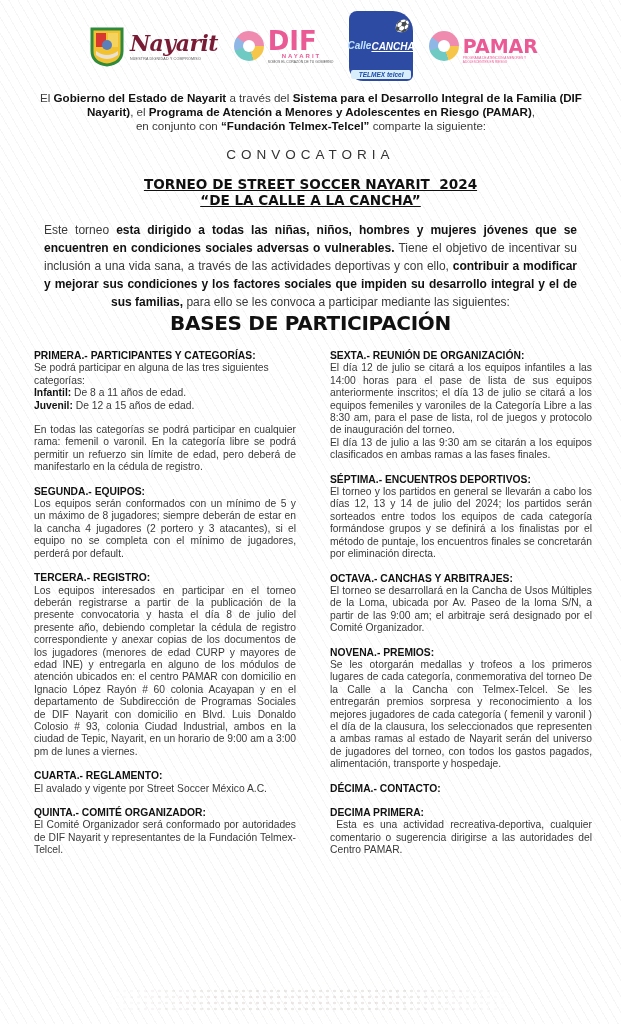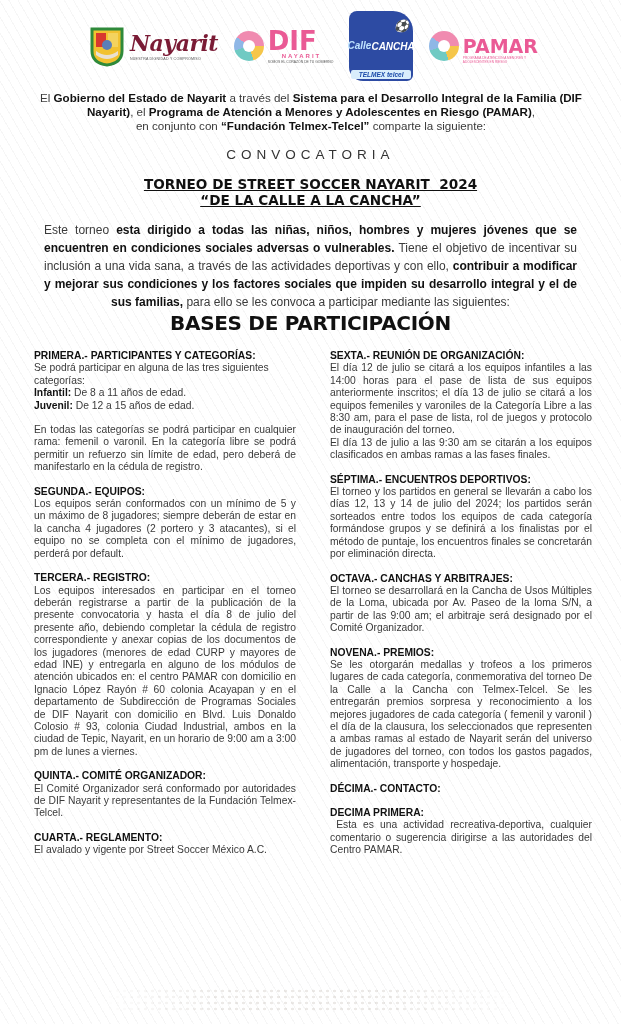--- a/index.html
+++ b/index.html
@@ -46,21 +46,21 @@
   .logo-dif .big { color: #ea5a95; font-weight: 900; font-size: 26px; line-height: 24px; font-family: "DejaVu Sans", sans-serif; }
   .logo-dif .sub { color: #ea5a95; font-size: 6px; letter-spacing: 2px; font-weight: bold; margin-left: 14px; }
   .logo-dif .tag { font-size: 3.4px; color: #555; margin-top: 1px; }
   .logo-calle {
     width: 64px; height: 70px; position: relative;
     background: #2d4ba3; border-radius: 8px 20px 6px 14px;
     display: flex; flex-direction: row; align-items: center; justify-content: center;
     color: #fff; font-weight: 900; font-style: italic;
   }
   .logo-calle .l1 { font-size: 10px; line-height: 10px; color: #bfe3ff; }
-  .logo-calle .l2 { font-size: 10px; line-height: 11px; }
+  .logo-calle .l2 { font-size: 10px; line-height: 11px; text-decoration: underline; }
   .logo-calle .ball { position: absolute; right: 4px; top: 8px; font-size: 12px; }
   .logo-calle .sponsor {
     position: absolute; bottom: 2px; left: 2px; right: 2px;
     background: #d9eefc; color: #1a4aa8; font-size: 6.5px; line-height: 9px; text-align: center;
     border-radius: 2px; font-style: italic;
   }
   .logo-pamar .texts { display: flex; flex-direction: column; }
   .logo-pamar .big { color: #ea5a95; font-weight: 900; font-size: 19px; line-height: 20px; font-family: "DejaVu Sans", sans-serif; margin-top: 8px; }
   .logo-pamar .tag { font-size: 3.2px; color: #ea5a95; line-height: 4px; width: 70px; }
 
@@ -186,27 +186,27 @@
       <h3>SEGUNDA.- EQUIPOS:</h3>
       <p>Los equipos serán conformados con un mínimo de 5 y un máximo de 8 jugadores; siempre deberán de estar en la cancha 4 jugadores (2 portero y 3 atacantes), si el equipo no se completa con el mínimo de jugadores, perderá por default.</p>
     </div>
 
     <div class="section">
       <h3>TERCERA.- REGISTRO:</h3>
       <p>Los equipos interesados en participar en el torneo deberán registrarse a partir de la publicación de la presente convocatoria y hasta el día 8 de julio del presente año, debiendo completar la cédula de registro correspondiente y anexar copias de los documentos de los jugadores (menores de edad CURP y mayores de edad INE) y entregarla en alguno de los módulos de atención ubicados en: el centro PAMAR con domicilio en Ignacio López Rayón # 60 colonia Acayapan y en el departamento de Subdirección de Programas Sociales de DIF Nayarit con domicilio en Blvd. Luis Donaldo Colosio # 93, colonia Ciudad Industrial, ambos en la ciudad de Tepic, Nayarit, en un horario de 9:00 am a 3:00 pm de lunes a viernes.</p>
     </div>
 
     <div class="section">
+      <h3>CUARTA.- REGLAMENTO:</h3>
+      <p style="text-align:left">El avalado y vigente por Street Soccer México A.C.</p>
+    </div>
+
+    <div class="section">
       <h3>QUINTA.- COMITÉ ORGANIZADOR:</h3>
       <p>El Comité  Organizador será conformado por autoridades de DIF Nayarit y representantes de la Fundación Telmex-Telcel.</p>
-    </div>
-
-    <div class="section">
-      <h3>CUARTA.- REGLAMENTO:</h3>
-      <p style="text-align:left">El avalado y vigente por Street Soccer México A.C.</p>
     </div>
   </div>
 
   <div class="col col-right">
     <div class="section">
       <h3>SEXTA.- REUNIÓN DE ORGANIZACIÓN:</h3>
       <p>El día 12 de julio se citará a los equipos infantiles a las 14:00 horas para el pase de lista de sus equipos anteriormente inscritos; el día 13 de julio se citará a los equipos femeniles y varoniles de la Categoría Libre a las 8:30 am, para el pase de lista, rol de juegos y protocolo de inauguración del torneo.</p>
       <p>El día 13 de julio a las 9:30 am se citarán a los equipos clasificados en ambas ramas a las fases finales.</p>
     </div>
 

